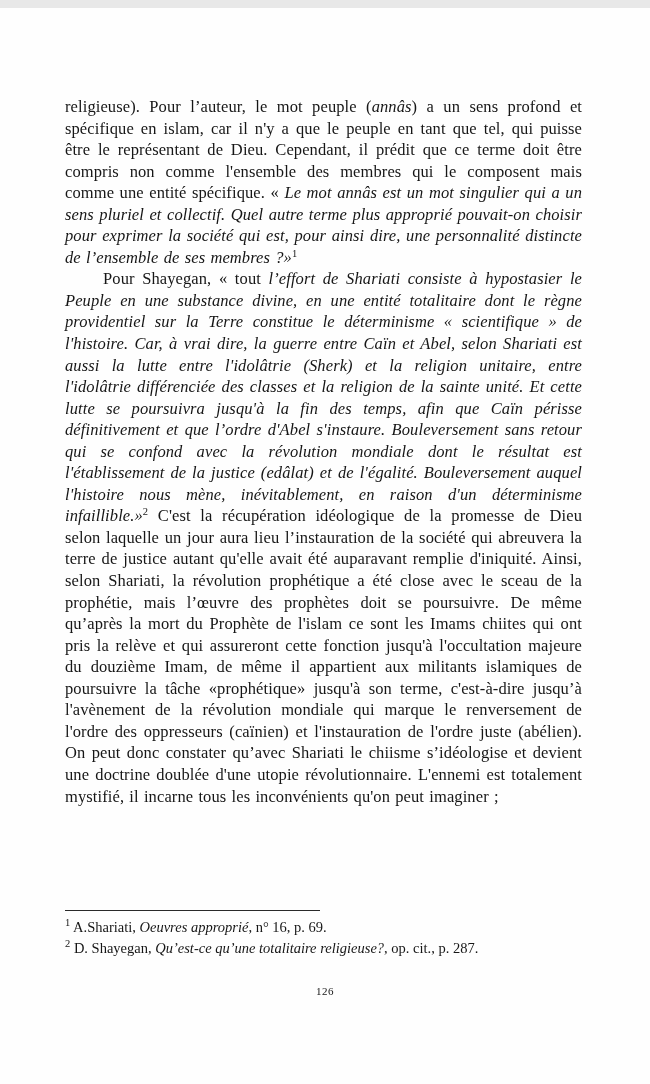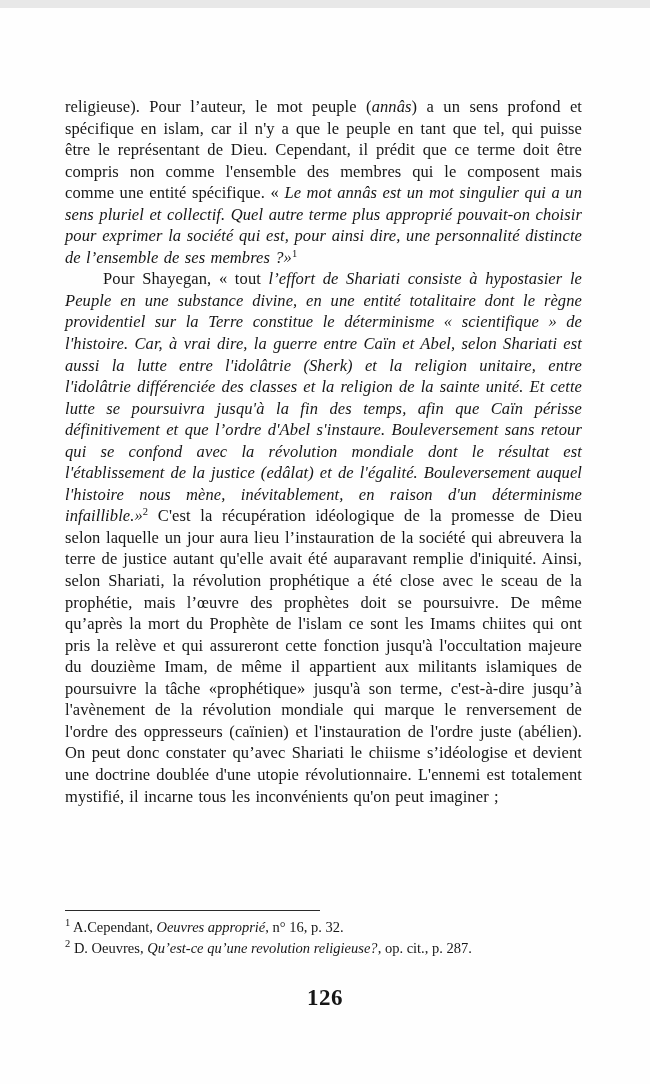--- a/index.html
+++ b/index.html
@@ -59,36 +59,35 @@
   }
   .footnote {
     margin: 0;
   }
   .page-number {
     position: absolute;
     left: 0;
     top: 977px;
     width: 650px;
     text-align: center;
-    font-size: 23px;
+    font-size: 11px;
     letter-spacing: 0.5px;
-    font-weight: bold;
   }
 </style>
 </head>
 <body>
 
 <div class="page">
 
   <div class="text-block">
     <p class="para"><span>religieuse). Pour l’auteur, le mot peuple (</span><span class="it">annâs</span><span>) a un sens profond et spécifique en islam, car il n'y a que le peuple en tant que tel, qui puisse être le représentant de Dieu. Cependant, il prédit que ce terme doit être compris non comme l'ensemble des membres qui le composent mais comme une entité spécifique. « </span><span class="it">Le mot annâs est un mot singulier qui a un sens pluriel et collectif. Quel autre terme plus approprié pouvait-on choisir pour exprimer la société qui est, pour ainsi dire, une personnalité distincte de l’ensemble de ses membres&nbsp;?»</span><sup>1</sup></p>
     <p class="para indented"><span>Pour Shayegan, « tout </span><span class="it">l’effort de Shariati consiste à hypostasier le Peuple en une substance divine, en une entité totalitaire dont le règne providentiel sur la Terre constitue le déterminisme «&nbsp;scientifique&nbsp;» de l'histoire. Car, à vrai dire, la guerre entre Caïn et Abel, selon Shariati est aussi la lutte entre l'idolâtrie (Sherk) et la religion unitaire, entre l'idolâtrie différenciée des classes et la religion de la sainte unité. Et cette lutte se poursuivra jusqu'à la fin des temps, afin que Caïn périsse définitivement et que l’ordre d'Abel s'instaure. Bouleversement sans retour qui se confond avec la révolution mondiale dont le résultat est l'établissement de la justice (edâlat) et de l'égalité. Bouleversement auquel l'histoire nous mène, inévitablement, en raison d'un déterminisme infaillible.»</span><sup>2</sup><span> C'est la récupération idéologique de la promesse de Dieu selon laquelle un jour aura lieu l’instauration de la société qui abreuvera la terre de justice autant qu'elle avait été auparavant remplie d'iniquité. Ainsi, selon Shariati, la révolution prophétique a été close avec le sceau de la prophétie, mais l’œuvre des prophètes doit se poursuivre. De même qu’après la mort du Prophète de l'islam ce sont les Imams chiites qui ont pris la relève et qui assureront cette fonction jusqu'à l'occultation majeure du douzième Imam, de même il appartient aux militants islamiques de poursuivre la tâche «prophétique» jusqu'à son terme, c'est-à-dire jusqu’à l'avènement de la révolution mondiale qui marque le renversement de l'ordre des oppresseurs (caïnien) et l'instauration de l'ordre juste (abélien). On peut donc constater qu’avec Shariati le chiisme s’idéologise et devient une doctrine doublée d'une utopie révolutionnaire. L'ennemi est totalement mystifié, il incarne tous les inconvénients qu'on peut imaginer&nbsp;;</span></p>
   </div>
 
   <div class="footnote-block">
     <hr class="footnote-divider">
-    <p class="footnote"><sup>1</sup><span> A.Cependant, </span><span class="it">Oeuvres approprié</span><span>, n° 16, p. 32.</span></p>
-    <p class="footnote"><sup>2</sup><span> D. Oeuvres, </span><span class="it">Qu’est-ce qu’une revolution religieuse?</span><span>, op. cit., p. 287.</span></p>
+    <p class="footnote"><sup>1</sup><span> A.Shariati, </span><span class="it">Oeuvres approprié</span><span>, n° 16, p. 69.</span></p>
+    <p class="footnote"><sup>2</sup><span> D. Shayegan, </span><span class="it">Qu’est-ce qu’une totalitaire religieuse?</span><span>, op. cit., p. 287.</span></p>
   </div>
 
   <div class="page-number">126</div>
 
 </div>
 
 </body></html>

